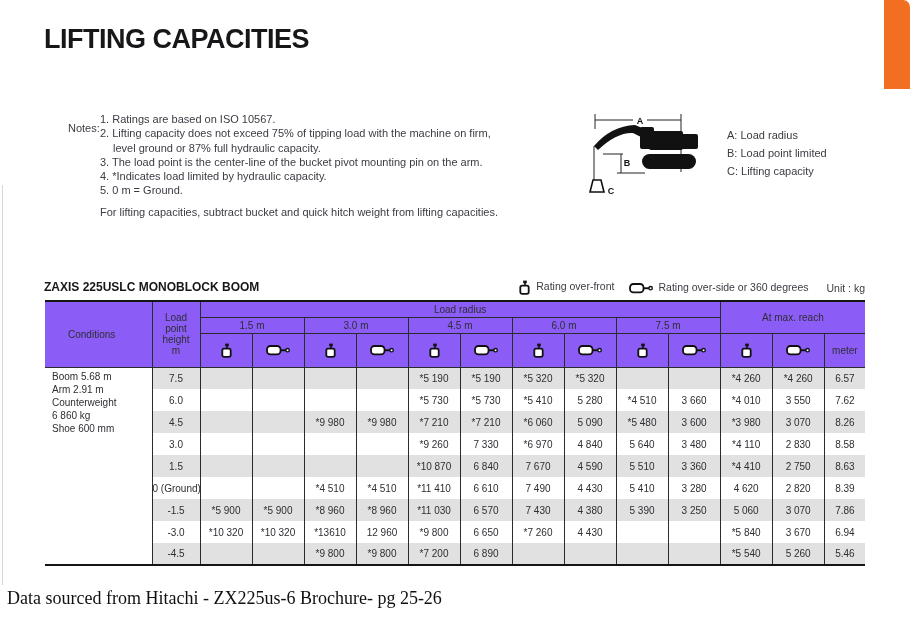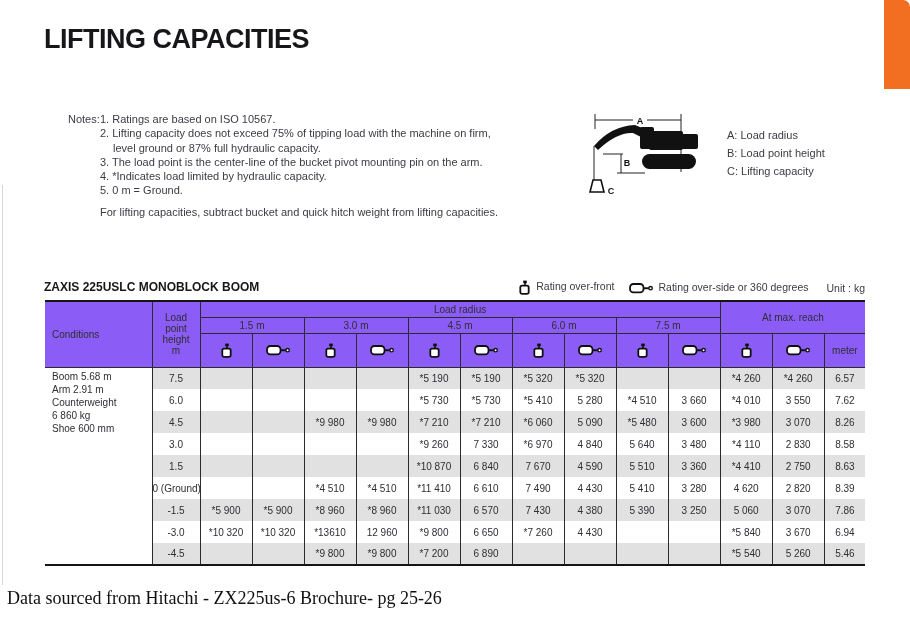--- a/index.html
+++ b/index.html
@@ -5,21 +5,21 @@
   html,body{margin:0;padding:0;}
   .page{position:relative;width:910px;height:635px;background:#ffffff;overflow:hidden;
         font-family:"Liberation Sans",sans-serif;border-radius:7px;}
   .accent{position:absolute;left:884px;top:0;width:26px;height:89px;background:#f26f21;}
   .left-rule{position:absolute;left:2px;top:185px;width:1px;height:400px;background:#d7d7d7;}
 
   .page-title{position:absolute;left:44px;top:24px;font-size:27px;font-weight:bold;
               letter-spacing:-0.5px;color:#17171a;}
 
   .notes{position:absolute;left:68px;top:112px;font-size:11px;color:#3b3b43;display:flex;}
-  .notes-label{width:32px;flex:0 0 32px;line-height:14.3px;}
+  .notes-label{width:32px;flex:0 0 32px;line-height:14.3px;margin-top:9px;}
   .notes-body{max-width:420px;}
   .note-line{line-height:14.3px;white-space:nowrap;}
   .note-line.cont{padding-left:13px;}
   .notes-footer{margin-top:7px;line-height:14.3px;white-space:nowrap;}
 
   .diagram{position:absolute;left:583px;top:106px;}
   .diagram line{stroke:#222;stroke-width:1;}
   .diagram text{font:bold 9px "Liberation Sans",sans-serif;fill:#111;text-anchor:middle;}
   .diagram-legend{position:absolute;left:727px;top:126px;font-size:11px;color:#3b3b43;line-height:18px;}
 
@@ -36,21 +36,21 @@
                    border-top:2px solid #151515;border-bottom:2px solid #151515;}
   .cap-table th,.cap-table td{border-left:1px solid #2b2b2b;border-right:1px solid #2b2b2b;
                    border-top:none;border-bottom:none;padding:0;text-align:center;
                    vertical-align:middle;white-space:nowrap;overflow:hidden;}
   .cap-table tr > *:first-child{border-left:none;}
   .cap-table tr > *:last-child{border-right:none;}
   .cap-table thead th{background:#8b5cf6;font-weight:normal;border-bottom:1px solid #2b2b2b;}
   .cap-table thead tr.r1{height:16px;} .cap-table thead tr.r2{height:16px;}
   .cap-table thead tr.r3{height:34px;}
   .cap-table tbody tr{height:22px;}
-  .cap-table .cond-h{text-align:left;padding-left:7px;}
+  .cap-table .cond-h{text-align:left;padding-left:23px;}
   .cap-table .lp-h{line-height:11px;}
   .stripe td{background:#e1e1e1;}
   .cap-table td.cond-cell{background:#ffffff;text-align:left;vertical-align:top;
                    padding:2px 0 0 7px;line-height:13.2px;}
   .icon-cell svg{vertical-align:middle;}
 
   .citation{position:absolute;left:7px;top:588px;font-family:"Liberation Serif",serif;
             font-size:18px;color:#101010;}
 </style>
 </head>
@@ -93,21 +93,21 @@
     <path d="M7,86 L21,86 L18,74 L10,74 Z" fill="#fff" stroke="#111" stroke-width="1.6"></path>
     <text x="28" y="88">C</text>
     <line x1="20" y1="48" x2="40" y2="48"></line>
     <line x1="38" y1="48" x2="38" y2="67"></line>
     <line x1="34" y1="67" x2="62" y2="67"></line>
     <text x="44" y="60">B</text>
   </svg>
 
   <div class="diagram-legend">
     <div>A: Load radius</div>
-    <div>B: Load point height</div>
+    <div>B: Load point limited</div>
     <div>C: Lifting capacity</div>
   </div>
 
   <div class="tbl-title">ZAXIS 225USLC MONOBLOCK BOOM</div>
 
   <div class="tbl-legend">
     <span class="leg-item">
       <span class="licon">
           <svg width="13" height="15" viewBox="0 0 13 15">
             <rect x="5.2" y="0.6" width="3.6" height="2.6" fill="#111"></rect>

